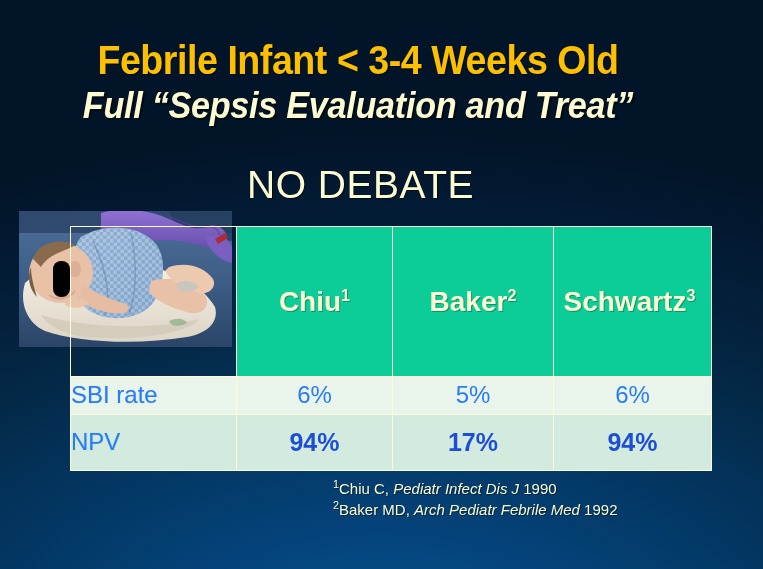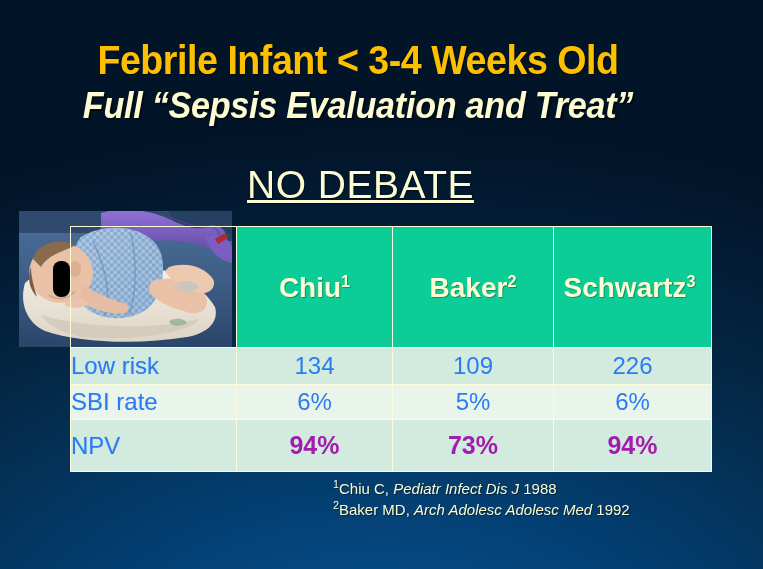--- a/index.html
+++ b/index.html
@@ -48,21 +48,20 @@
   #no-debate {
     position: absolute;
     left: 247px; top: 163px;
     font-size: 39px;
     font-weight: normal;
     color: #fdfbd2;
     letter-spacing: 0.5px;
     line-height: 44px;
     text-shadow: 1px 1px 1px rgba(0,0,0,0.45);
     white-space: nowrap;
-    text-decoration: underline;
   }
   
   #photo {
     position: absolute;
     left: 19px; top: 211px;
     width: 213px; height: 136px;
     overflow: hidden;
     background: #2d4a72;
   }
   #photo svg { display: block; }
@@ -82,21 +81,21 @@
     padding: 0;
     vertical-align: middle;
     border: 1px solid #fbfbd8;
   }
   
   col.c-label { width: 166px; }
   col.c-a { width: 156px; }
   col.c-b { width: 161px; }
   col.c-c { width: 158px; }
 
-  tr.header-row { height: 121px; }
+  tr.header-row { height: 139px; }
   tr.body-row-1 { height: 37px; }
   tr.body-row-2 { height: 35px; }
   tr.body-row-3 { height: 52px; margin-top: 23px; }
 
   td.hdr-blank {
     background: transparent;
     border: none;
   }
   td.hdr {
     background: #0ccd97;
@@ -123,21 +122,21 @@
     text-align: left;
     padding-left: 10px;
     text-shadow: 0 0 1px rgba(42,124,245,0.3);
   }
   td.val {
     color: #2a7cf5;
     font-size: 24px;
     text-align: center;
   }
   td.val.emph {
-    color: #a21caf;
+    color: #1d4ed8;
     font-weight: bold;
     font-size: 25px;
   }
   tr.shadeA td { background: #d2ebde; }
   tr.shadeB td { background: #e9f5ea; margin-top: 16px; }
 
   
   #footnotes {
     position: absolute;
     left: 333px; top: 478px;
@@ -248,42 +247,36 @@
             <span class="hname">Chiu</span><sup>1</sup>
           </td>
           <td class="hdr">
             <span class="hname">Baker</span><sup>2</sup>
           </td>
           <td class="hdr wrap-cell">
             <span class="hname">Schwartz</span><sup>3</sup>
           </td>
         </tr>
 
-        <tr class="body-row-1 shadeA">
-          <td class="rowlabel">Low risk</td>
-          <td class="val">134</td>
-          <td class="val">109</td>
-          <td class="val">226</td>
-        </tr>
 
         <tr class="body-row-2 shadeB">
           <td class="rowlabel">SBI rate</td>
           <td class="val">6%</td>
           <td class="val">5%</td>
           <td class="val">6%</td>
         </tr>
 
         <tr class="body-row-3 shadeA">
           <td class="rowlabel">NPV</td>
           <td class="val emph">94%</td>
-          <td class="val emph">73%</td>
+          <td class="val emph">17%</td>
           <td class="val emph">94%</td>
         </tr>
       </tbody>
     </table>
   </div>
 
   <div id="footnotes">
-    <div class="fn"><sup>1</sup><span>Chiu C, </span><i>Pediatr Infect Dis J</i><span> 1988</span></div>
-    <div class="fn"><sup>2</sup><span>Baker MD, </span><i>Arch Adolesc Adolesc Med</i><span> 1992</span></div>
+    <div class="fn"><sup>1</sup><span>Chiu C, </span><i>Pediatr Infect Dis J</i><span> 1990</span></div>
+    <div class="fn"><sup>2</sup><span>Baker MD, </span><i>Arch Pediatr Febrile Med</i><span> 1992</span></div>
   </div>
 
 </div>
 
 </body></html>

